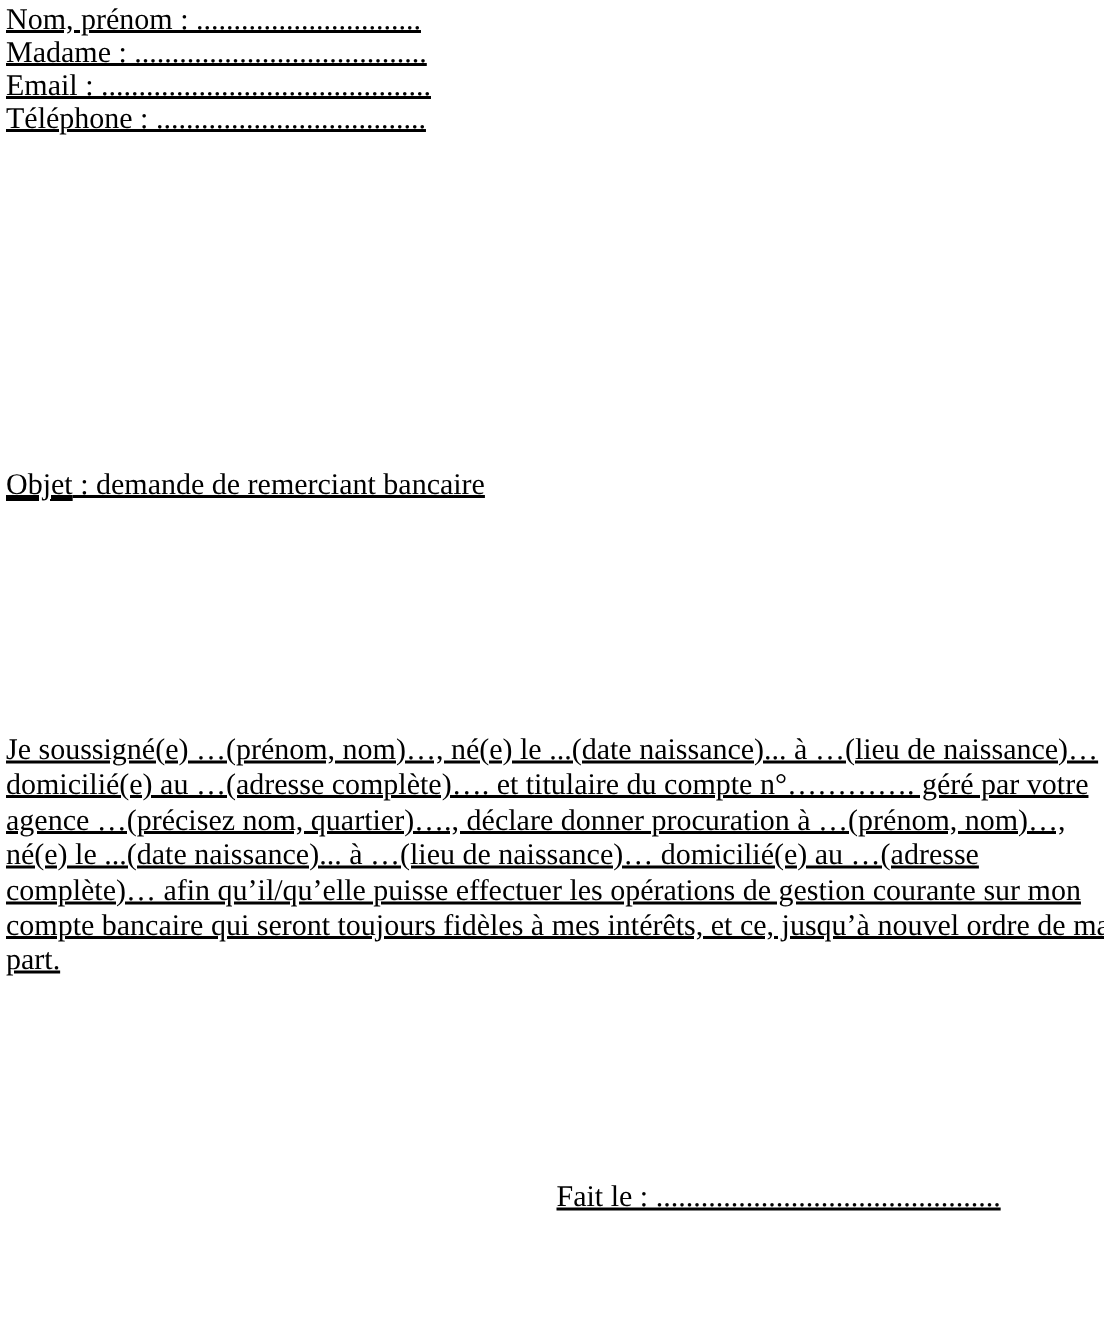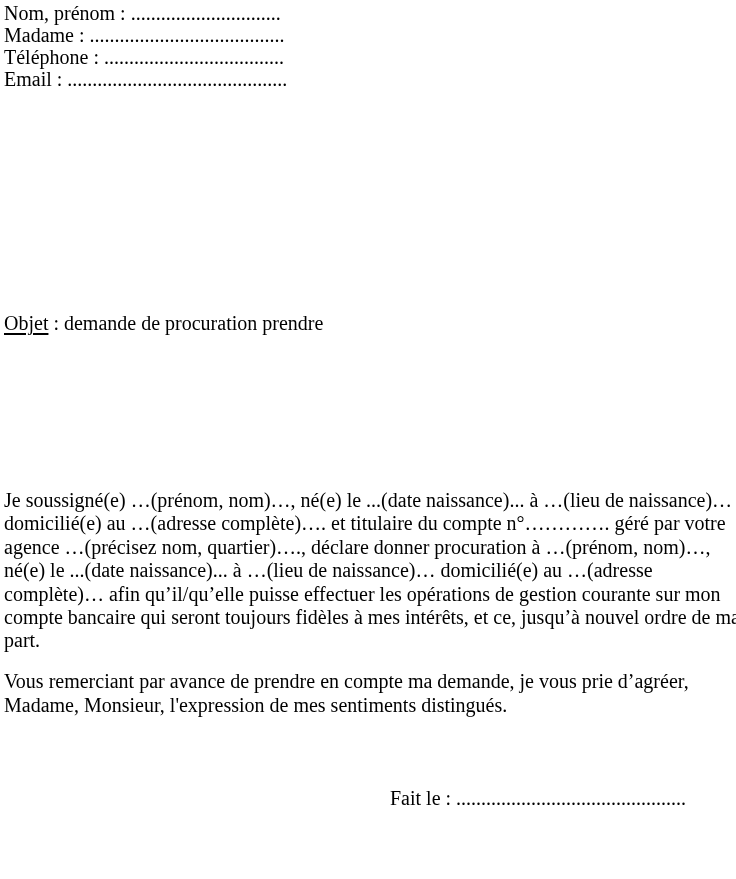--- a/index.html
+++ b/index.html
@@ -13,62 +13,59 @@
     height: 879px;
     background: #ffffff;
     color: #000000;
     font-family: "Liberation Serif", "DejaVu Serif", serif;
     font-size: 20px;
     overflow: hidden;
   }
   .block {
     position: absolute;
     white-space: nowrap;
+    text-decoration: underline;
   }
   .sender-block   { top: 2px;   left: 4px; line-height: 22px; }
   .subject-block  { top: 312px; left: 4px; line-height: 23.5px; }
   .body-block     { top: 489px; left: 4px; line-height: 23.4px; }
   .closing-block  { top: 670px; left: 4px; line-height: 23.5px; }
-  .date-block     { top: 787px; left: 390px; line-height: 23.5px; }
+  .date-block     { top: 787px; left: 371px; line-height: 23.5px; }
   .signature-block{ top: 850px; left: 393px; line-height: 23.5px; }
   .underlined {
     text-decoration: underline;
     text-underline-offset: 3px;
     text-decoration-thickness: 1.5px;
   }
 </style>
 </head>
 <body>
 
 <div class="page">
 
   <div class="block sender-block">
     <div>Nom, prénom : ..............................</div>
     <div>Madame : .......................................</div>
+    <div>Email : ............................................</div>
     <div>Téléphone : ....................................</div>
-    <div>Email : ............................................</div>
   </div>
 
   <div class="block subject-block">
     <div>
-      <span class="underlined">Objet</span><span> : demande de procuration prendre</span>
+      <span class="underlined">Objet</span><span> : demande de remerciant bancaire</span>
     </div>
   </div>
 
   <div class="block body-block">
     <div>Je soussigné(e) …(prénom, nom)…, né(e) le ...(date naissance)... à …(lieu de naissance)…</div>
     <div>domicilié(e) au …(adresse complète)…. et titulaire du compte n°…………. géré par votre</div>
     <div>agence …(précisez nom, quartier)…., déclare donner procuration à …(prénom, nom)…,</div>
     <div>né(e) le ...(date naissance)... à …(lieu de naissance)… domicilié(e) au …(adresse</div>
     <div>complète)… afin qu’il/qu’elle puisse effectuer les opérations de gestion courante sur mon</div>
     <div>compte bancaire qui seront toujours fidèles à mes intérêts, et ce, jusqu’à nouvel ordre de ma</div>
     <div>part.</div>
   </div>
 
-  <div class="block closing-block">
-    <div>Vous remerciant par avance de prendre en compte ma demande, je vous prie d’agréer,</div>
-    <div>Madame, Monsieur, l'expression de mes sentiments distingués.</div>
-  </div>
 
   <div class="block date-block">Fait le : ..............................................</div>
 
 
 </div>
 
 </body></html>

